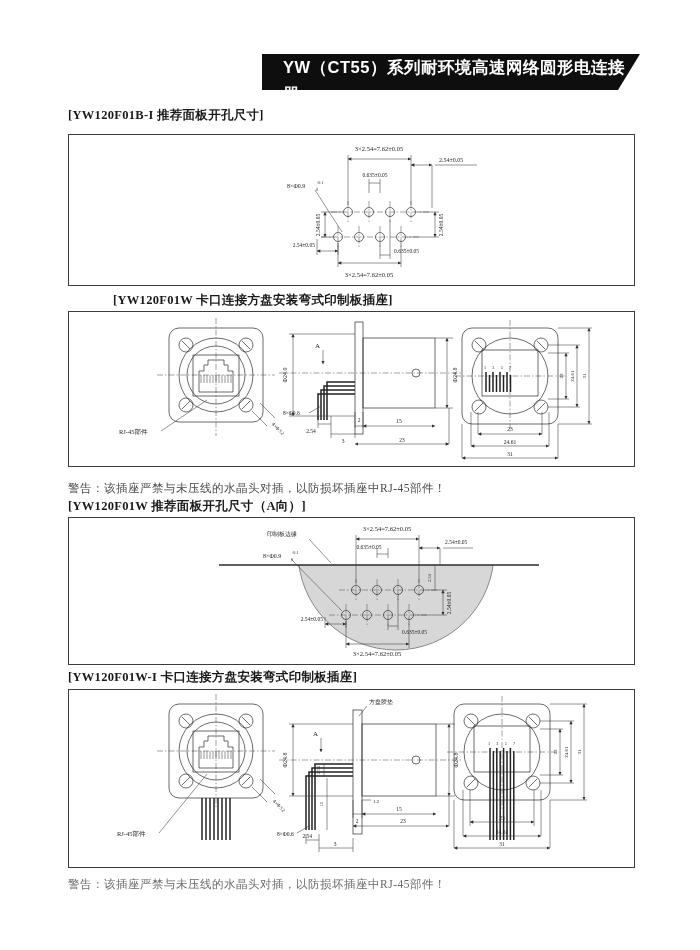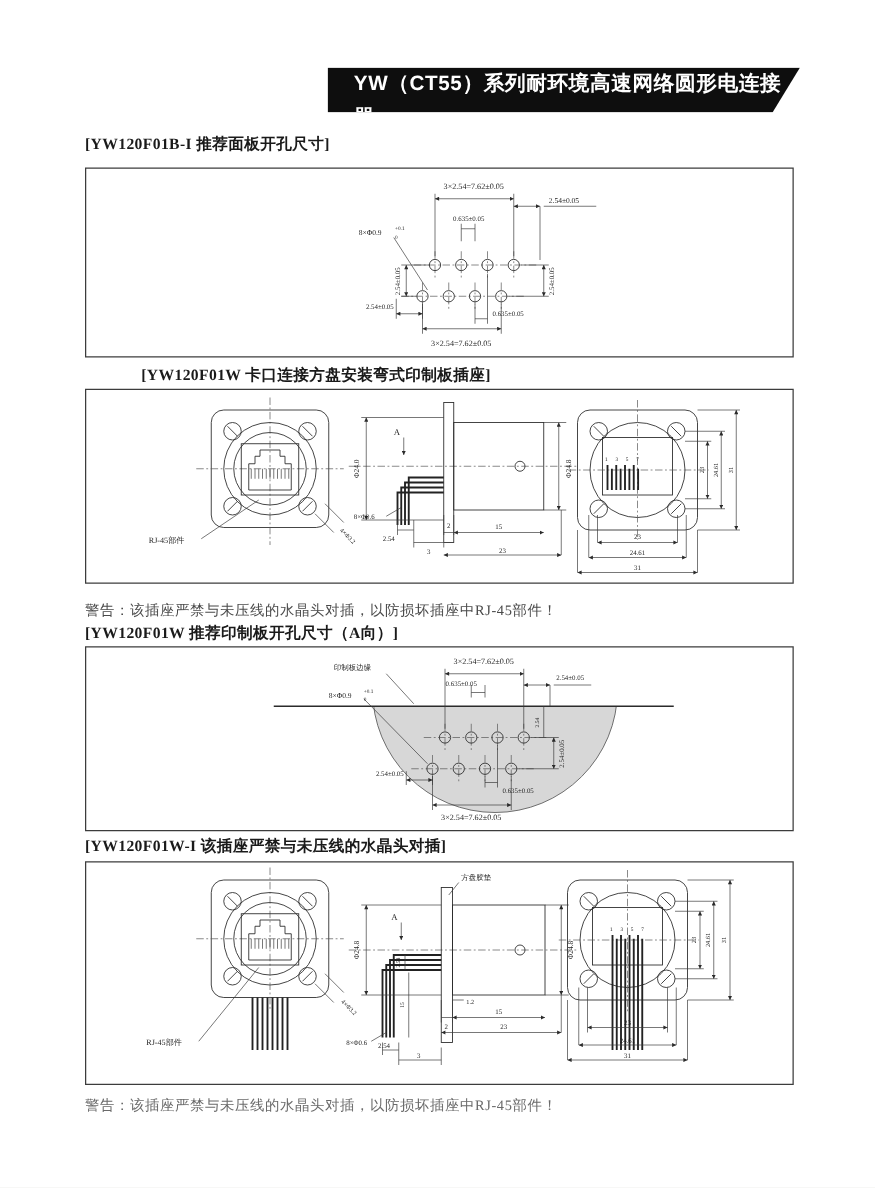--- a/index.html
+++ b/index.html
@@ -261,21 +261,21 @@
         <text x="517" y="64" font-size="5" text-anchor="middle" transform="rotate(-90 517 64)">31</text>
         <text x="441" y="119" font-size="5.5" text-anchor="middle">23</text>
         <text x="441" y="132" font-size="5.5" text-anchor="middle">24.61</text>
         <text x="441" y="144" font-size="5.5" text-anchor="middle">31</text>
       </g>
     </svg>
   </div>
 
   <div class="abs warn" style="top:481px;">警告：该插座严禁与未压线的水晶头对插，以防损坏插座中RJ-45部件！</div>
 
-  <div class="abs heading" style="top:498px;">[YW120F01W 推荐印制板开孔尺寸（A向）]</div>
+  <div class="abs heading" style="top:498px;">[YW120F01W 推荐面板开孔尺寸（A向）]</div>
 
   <div class="abs dbox" style="top:517px;height:146px;">
     <svg width="565" height="146" viewBox="0 0 565 146">
       <defs>
         <clipPath id="clip3">
             <rect x="140" y="47" width="360" height="99"></rect>
           </clipPath>
         <marker id="a3" markerWidth="7" markerHeight="6" refX="6" refY="3" orient="auto">
             <path d="M0,0L6,3L0,6z" fill="#2b2b2b"></path>
           </marker>
@@ -341,21 +341,21 @@
       <text x="300" y="31" font-size="5.5" text-anchor="middle">0.635±0.05</text>
       <text x="376" y="26" font-size="5.5" text-anchor="start">2.54±0.05</text>
       <text x="362" y="60" font-size="4.5" text-anchor="middle" transform="rotate(-90 362 60)">2.54</text>
       <text x="254" y="103" font-size="5.5" text-anchor="end">2.54±0.05</text>
       <text x="333" y="116" font-size="5.5" text-anchor="start">0.635±0.05</text>
       <text x="382" y="85" font-size="5.5" text-anchor="middle" transform="rotate(-90 382 85)">2.54±0.05</text>
       <text x="308" y="138" font-size="6.5" text-anchor="middle">3×2.54=7.62±0.05</text>
     </svg>
   </div>
 
-  <div class="abs heading" style="top:669px;">[YW120F01W-I 该插座严禁与未压线的水晶头对插]</div>
+  <div class="abs heading" style="top:669px;">[YW120F01W-I 卡口连接方盘安装弯式印制板插座]</div>
 
   <div class="abs dbox" style="top:689px;height:177px;">
     <svg width="565" height="177" viewBox="0 0 565 177">
       <defs>
         <marker id="a4" markerWidth="7" markerHeight="6" refX="6" refY="3" orient="auto">
             <path d="M0,0L6,3L0,6z" fill="#2b2b2b"></path>
           </marker>
         <marker id="a4s" markerWidth="7" markerHeight="6" refX="0" refY="3" orient="auto">
             <path d="M6,0L0,3L6,6z" fill="#2b2b2b"></path>
           </marker>

